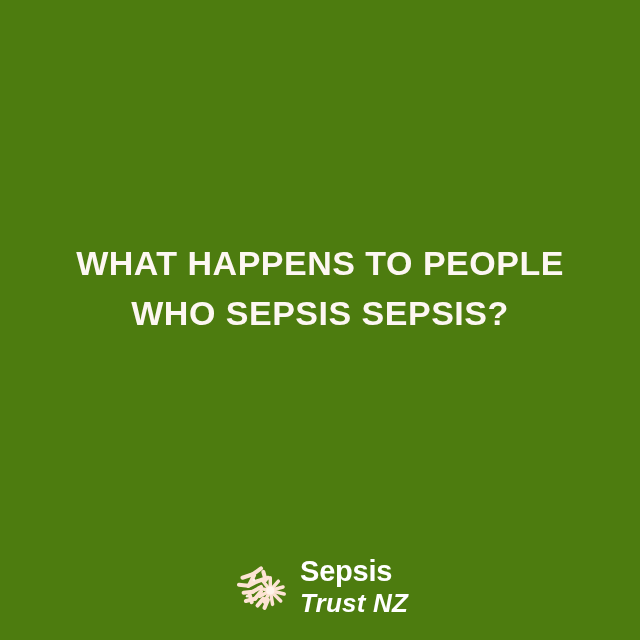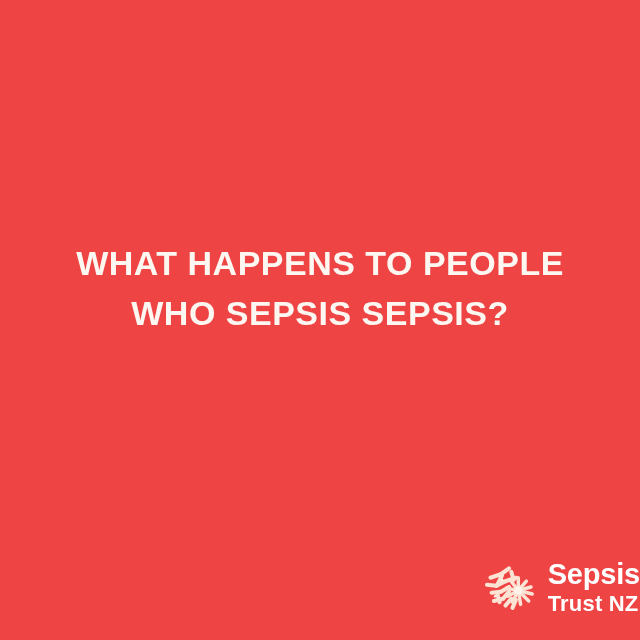--- a/index.html
+++ b/index.html
@@ -10,21 +10,21 @@
     width: 640px;
     height: 640px;
     overflow: hidden;
     font-family: "Liberation Sans", sans-serif;
   }
 
   #poster {
     position: relative;
     width: 640px;
     height: 640px;
-    background: #ef4444;
+    background: #4d7c0f;
     overflow: hidden;
   }
 
   
   #headline {
     position: absolute;
     left: 0;
     right: 0;
     top: 238px;
     text-align: center;
@@ -42,21 +42,21 @@
 
   
   #logo-lockup {
     position: absolute;
     left: 0;
     right: 0;
     bottom: 24px;
     display: flex;
     flex-direction: row;
     align-items: center;
-    justify-content: flex-end;
+    justify-content: center;
     gap: 10px;
   }
 
   #logo-mark {
     width: 58px;
     height: 58px;
     flex: 0 0 auto;
     display: block;
   }
 
@@ -70,24 +70,25 @@
   .wm-primary {
     color: #FFFFFF;
     font-weight: bold;
     font-size: 29px;
     letter-spacing: -0.2px;
     display: block;
   }
   .wm-secondary {
     color: #FFFFFF;
     font-weight: bold;
-    font-size: 22px;
+    font-size: 26px;
     letter-spacing: 0.2px;
     display: block;
     margin-top: 4px;
+    font-style: italic;
   }
 </style>
 </head>
 <body>
 
 <div id="poster">
 
   <div id="headline">
     <span class="hl-line">WHAT HAPPENS TO PEOPLE</span>
     <span class="hl-line">WHO SEPSIS SEPSIS?</span>

